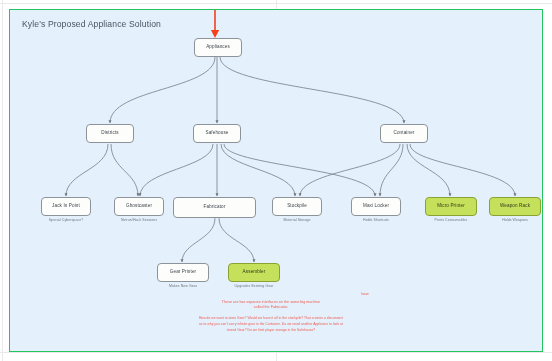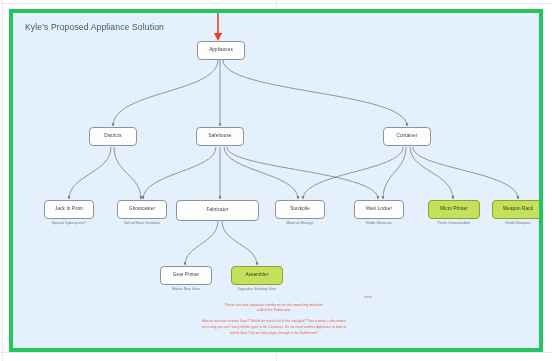--- a/index.html
+++ b/index.html
@@ -10,21 +10,21 @@
     overflow:hidden;
     position:relative;
   }
   
   #page-grid{position:absolute;left:0;top:0;width:552px;height:361px;}
   #canvas{
     position:absolute;
     left:9px;top:9px;
     width:534px;height:343px;
     background:#e4f0fb;
-    border:4px solid #22c55e;
+    border:1px solid #22c55e;
     box-sizing:border-box;
     overflow:hidden;
   }
   #edges{position:absolute;left:0;top:0;width:534px;height:343px;pointer-events:none;}
   #diagram-title{
     position:absolute;left:12px;top:9px;
     font-size:8.6px;color:#4b5560;letter-spacing:.12px;white-space:nowrap;
   }
   .node{
     position:absolute;

